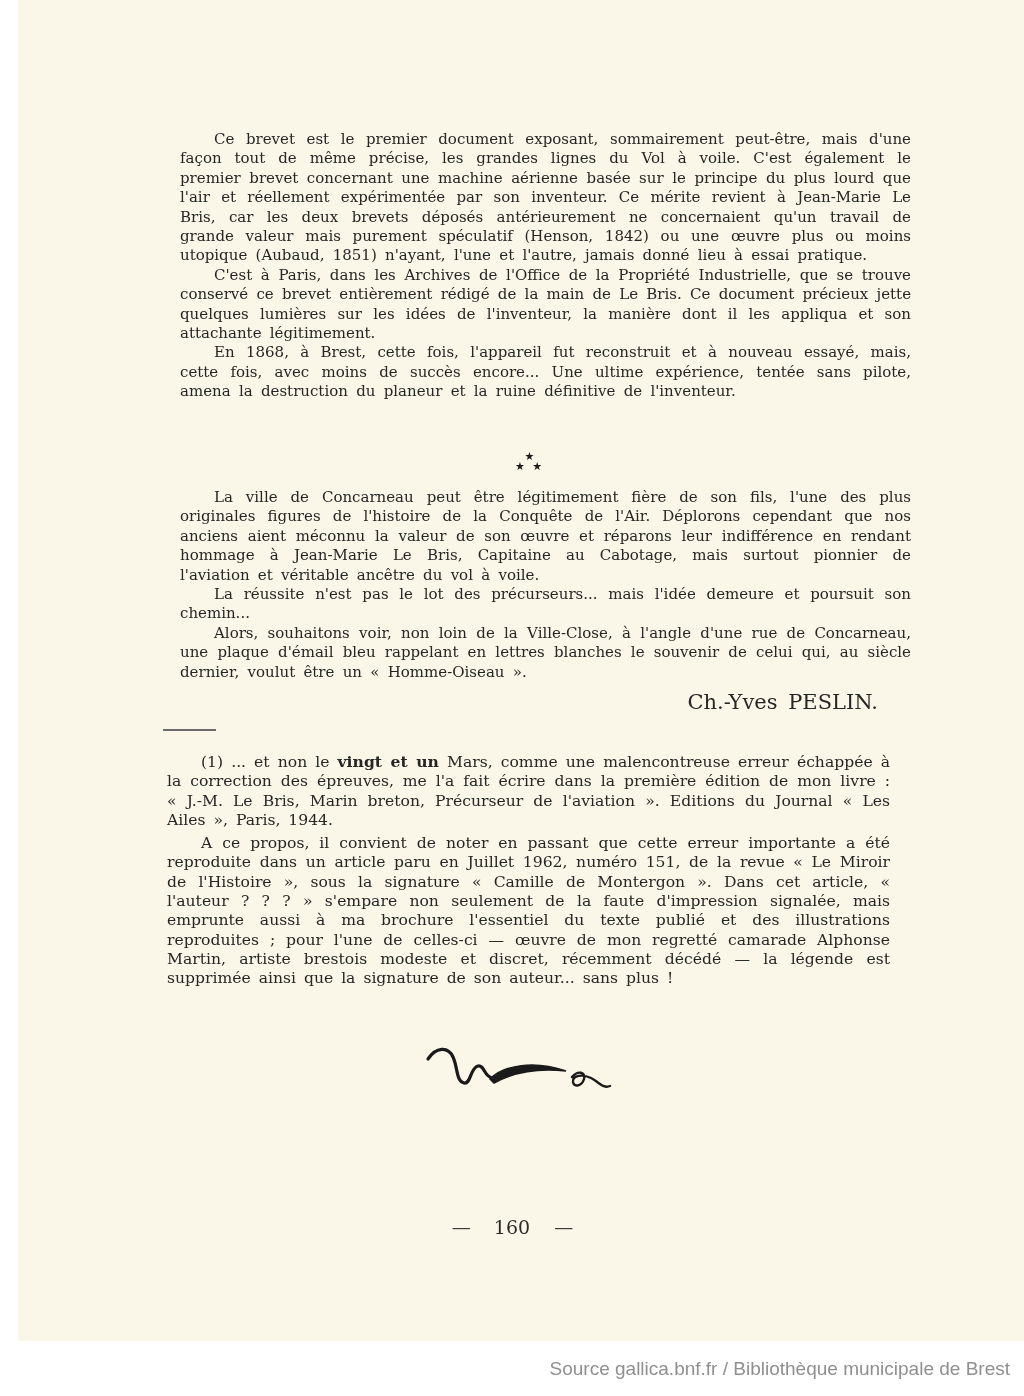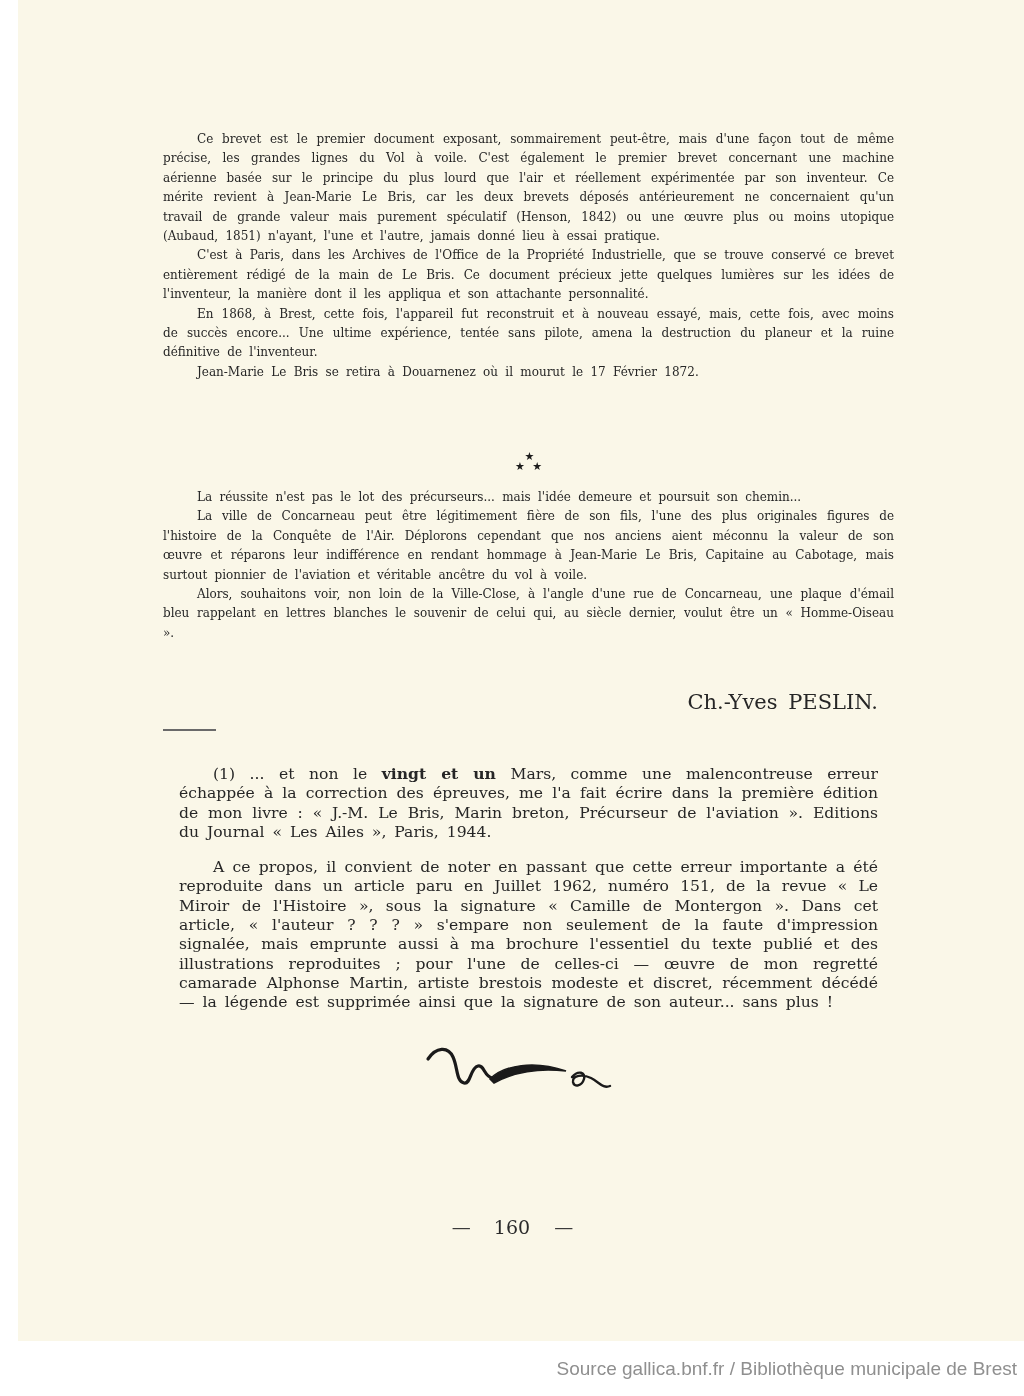--- a/index.html
+++ b/index.html
@@ -17,23 +17,23 @@
     color: #262626;
   }
   .left-strip {
     position: absolute;
     left: 0; top: 0;
     width: 18px; height: 100%;
     background: #ffffff;
   }
   .text-block {
     position: absolute;
-    left: 163px;
+    left: 180px;
     width: 731px;
-    font-size: 12px;
+    font-size: 15px;
     line-height: 19.4px;
     text-align: justify;
   }
   .block-main    { top: 130px; }
   .block-second  { top: 488px; }
   .text-block p {
     margin: 0;
     text-indent: 34px;
     word-spacing: 3.5px;
   }
@@ -72,21 +72,21 @@
   .footnote-block {
     position: absolute;
     top: 748px;
     left: 163px;
     width: 731px;
     font-size: 15.6px;
     line-height: 19.3px;
     text-align: justify;
   }
   .footnote-block p {
-    margin: 16px;
+    margin: 4px;
     text-indent: 34px;
     word-spacing: 3px;
   }
   .fn-bold { font-weight: bold; }
   .flourish {
     position: absolute;
     top: 1032px;
     left: 0;
     width: 1024px;
     display: flex;
@@ -107,49 +107,48 @@
   .pageno .dash { letter-spacing: -1px; color: #3a3a3a; }
   .attribution-bar {
     position: absolute;
     left: 0; bottom: 0;
     width: 100%;
     height: 55px;
     background: #ffffff;
     display: flex;
     align-items: center;
     justify-content: flex-end;
-    padding-right: 7px;
+    padding-right: 14px;
     box-sizing: border-box;
     font-family: "Liberation Sans", sans-serif;
     font-size: 19px;
     color: #8f8f8f;
   }
 </style>
 </head>
 <body>
 
 <div class="scan">
 
   <div class="left-strip"></div>
 
   <div class="text-block block-main">
     <p>Ce brevet est le premier document exposant, sommairement peut-être, mais d'une façon tout de même précise, les grandes lignes du Vol à voile. C'est également le premier brevet concernant une machine aérienne basée sur le principe du plus lourd que l'air et réellement expérimentée par son inventeur. Ce mérite revient à Jean-Marie Le Bris, car les deux brevets déposés antérieurement ne concernaient qu'un travail de grande valeur mais purement spéculatif (Henson, 1842) ou une œuvre plus ou moins utopique (Aubaud, 1851) n'ayant, l'une et l'autre, jamais donné lieu à essai pratique.</p>
-    <p>C'est à Paris, dans les Archives de l'Office de la Propriété Industrielle, que se trouve conservé ce brevet entièrement rédigé de la main de Le Bris. Ce document précieux jette quelques lumières sur les idées de l'inventeur, la manière dont il les appliqua et son attachante personnalité.</p>
+    <p>C'est à Paris, dans les Archives de l'Office de la Propriété Industrielle, que se trouve conservé ce brevet entièrement rédigé de la main de Le Bris. Ce document précieux jette quelques lumières sur les idées de l'inventeur, la manière dont il les appliqua et son attachante légitimement.</p>
     <p>En 1868, à Brest, cette fois, l'appareil fut reconstruit et à nouveau essayé, mais, cette fois, avec moins de succès encore... Une ultime expérience, tentée sans pilote, amena la destruction du planeur et la ruine définitive de l'inventeur.</p>
-    <p>Jean-Marie Le Bris se retira à Douarnenez où il mourut le 17 Février 1872.</p>
   </div>
 
   <div class="stars">
     <span class="s-top">★</span>
     <span class="s-bottom">★ ★</span>
   </div>
 
   <div class="text-block block-second">
+    <p>La ville de Concarneau peut être légitimement fière de son fils, l'une des plus originales figures de l'histoire de la Conquête de l'Air. Déplorons cependant que nos anciens aient méconnu la valeur de son œuvre et réparons leur indifférence en rendant hommage à Jean-Marie Le Bris, Capitaine au Cabotage, mais surtout pionnier de l'aviation et véritable ancêtre du vol à voile.</p>
     <p>La réussite n'est pas le lot des précurseurs... mais l'idée demeure et poursuit son chemin...</p>
-    <p>La ville de Concarneau peut être légitimement fière de son fils, l'une des plus originales figures de l'histoire de la Conquête de l'Air. Déplorons cependant que nos anciens aient méconnu la valeur de son œuvre et réparons leur indifférence en rendant hommage à Jean-Marie Le Bris, Capitaine au Cabotage, mais surtout pionnier de l'aviation et véritable ancêtre du vol à voile.</p>
     <p>Alors, souhaitons voir, non loin de la Ville-Close, à l'angle d'une rue de Concarneau, une plaque d'émail bleu rappelant en lettres blanches le souvenir de celui qui, au siècle dernier, voulut être un « Homme-Oiseau ».</p>
   </div>
 
   <div class="signature">Ch.-Yves  PESLIN.</div>
 
   <div class="footnote-rule"></div>
 
   <div class="footnote-block">
     <p><span>(1) ... et non le </span><span class="fn-bold">vingt et un</span><span> Mars, comme une malencontreuse erreur échappée à la correction des épreuves, me l'a fait écrire dans la première édition de mon livre : « J.-M. Le Bris, Marin breton, Précurseur de l'aviation ». Editions du Journal « Les Ailes », Paris, 1944.</span></p>
     <p>A ce propos, il convient de noter en passant que cette erreur importante a été reproduite dans un article paru en Juillet 1962, numéro 151, de la revue « Le Miroir de l'Histoire », sous la signature « Camille de Montergon ». Dans cet article, « l'auteur ? ? ? » s'empare non seulement de la faute d'impression signalée, mais emprunte aussi à ma brochure l'essentiel du texte publié et des illustrations reproduites ; pour l'une de celles-ci — œuvre de mon regretté camarade Alphonse Martin, artiste brestois modeste et discret, récemment décédé — la légende est supprimée ainsi que la signature de son auteur... sans plus !</p>

